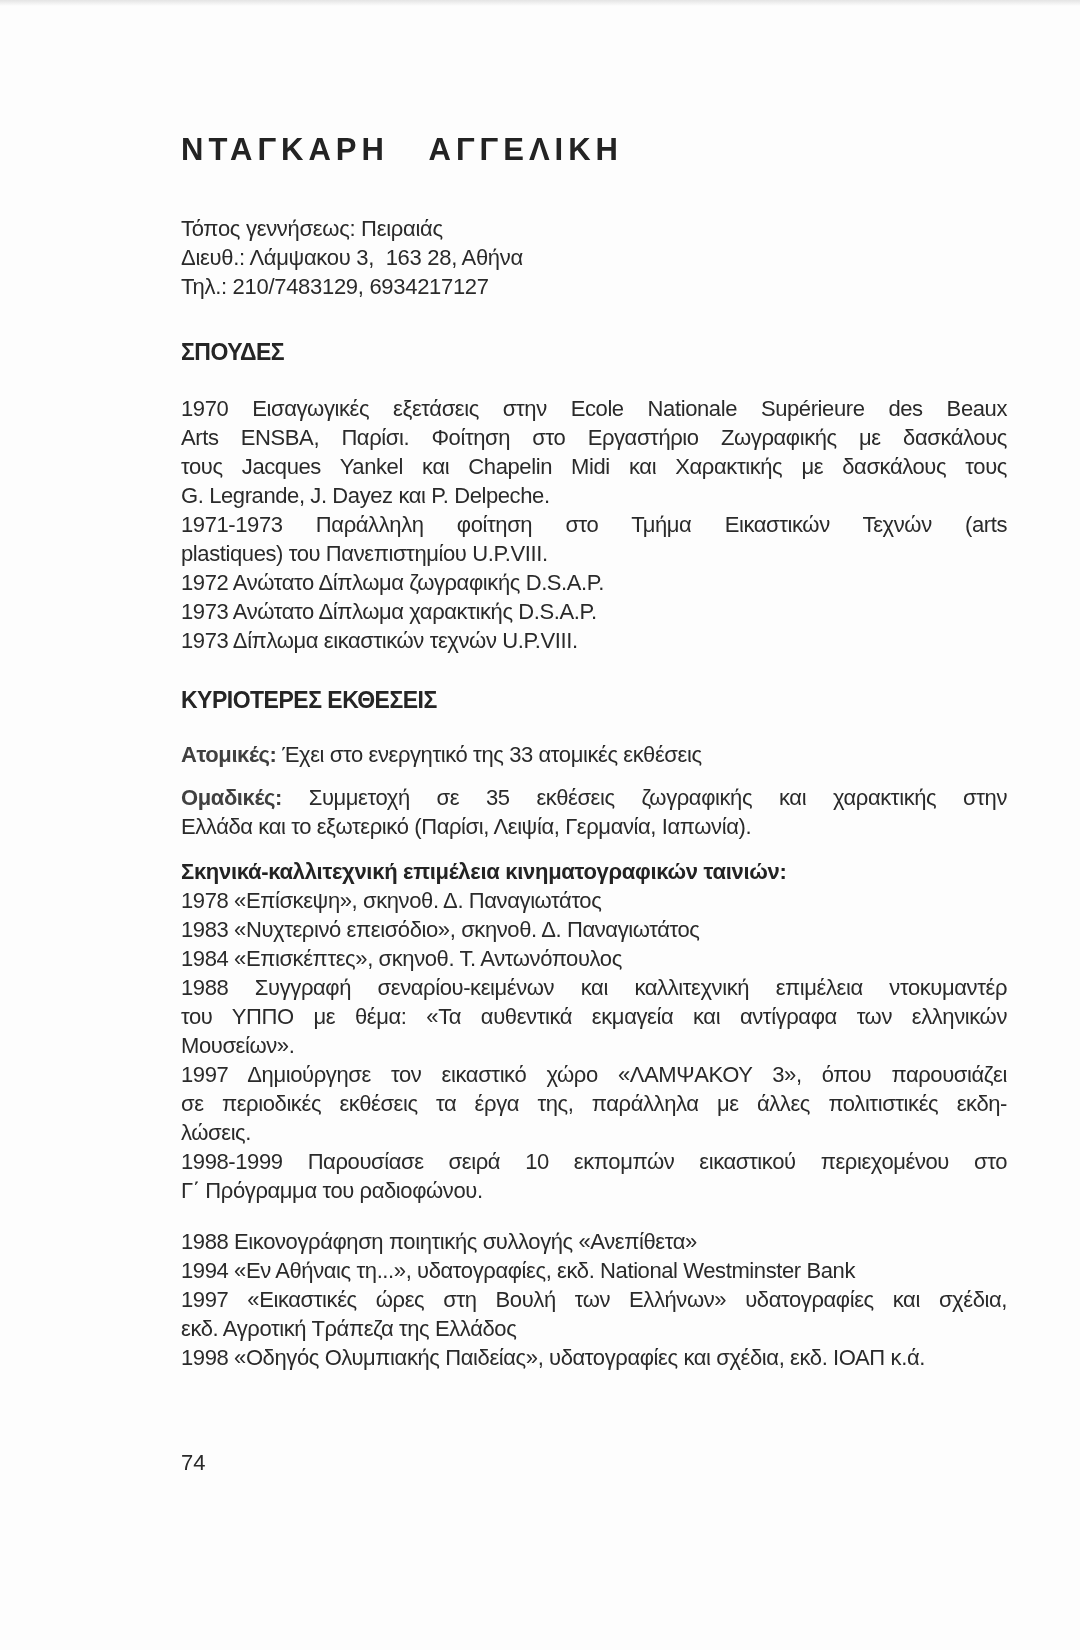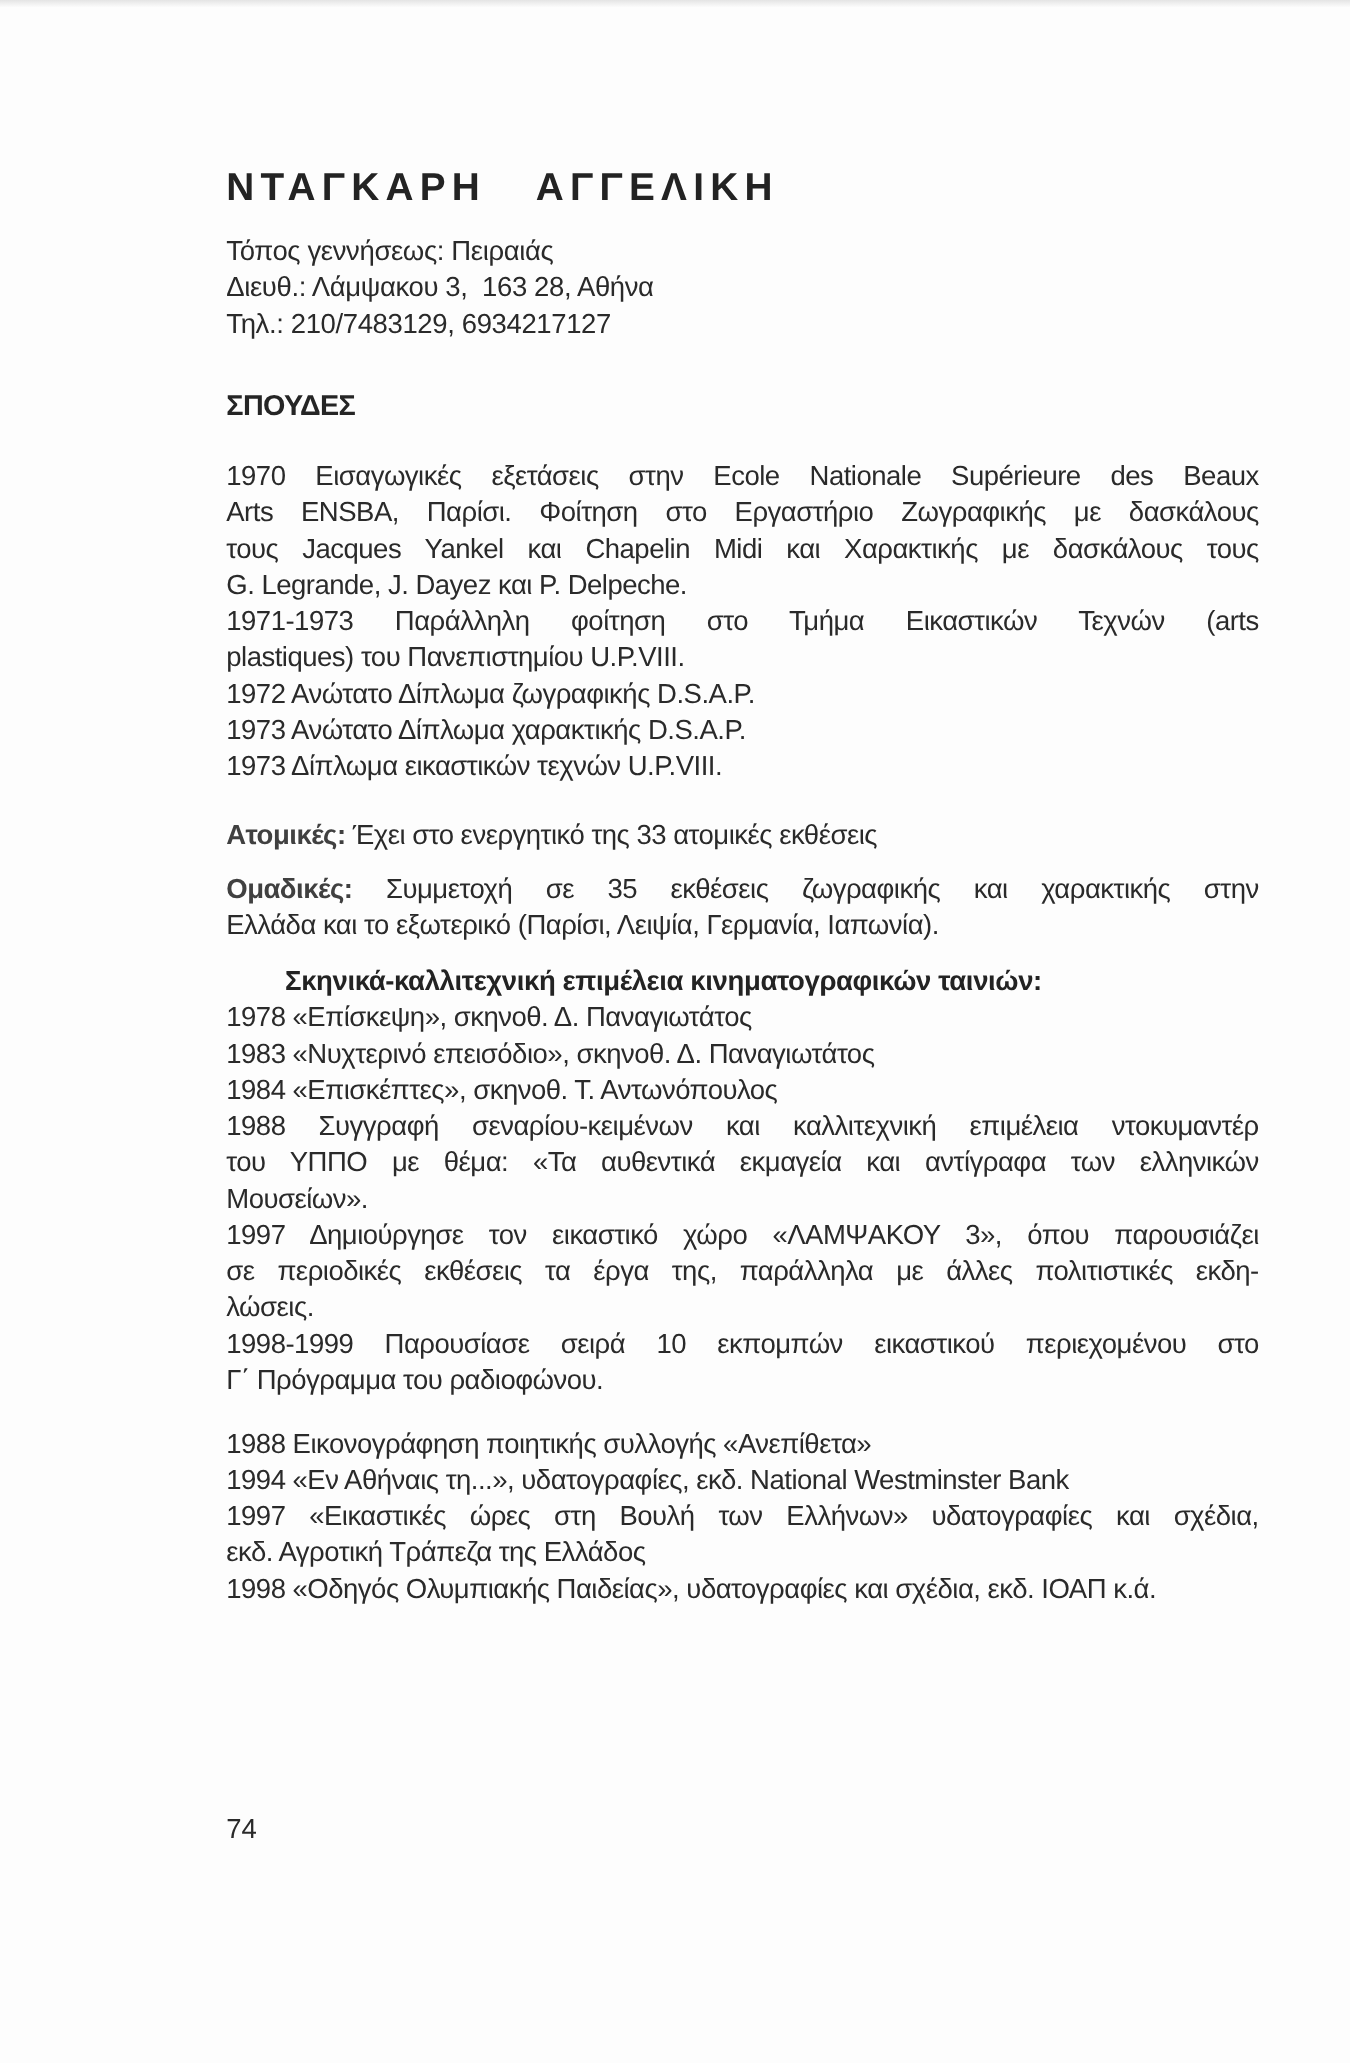--- a/index.html
+++ b/index.html
@@ -32,21 +32,21 @@
       font-weight: bold;
       font-size: 31px;
       letter-spacing: 5px;
       color: #232323;
       margin: 0;
       height: 40px;
       line-height: 40px;
       white-space: pre;
     }
     .contact {
-      margin-top: 16px;
+      margin-top: 44px;
       font-size: 22px;
       line-height: 29px;
       letter-spacing: -0.3px;
       font-stretch: condensed;
     }
     .contact div { white-space: pre; }
     .section-heading {
       font-weight: bold;
       font-size: 23px;
       letter-spacing: -0.5px;
@@ -66,21 +66,20 @@
       font-weight: bold;
       color: #404040;
     }
     .sub-block { margin-top: 18px; }
     .sub-heading {
       font-weight: bold;
       font-size: 22px;
       line-height: 29px;
       color: #232323;
       letter-spacing: -0.3px;
-      margin-left: 47px;
     }
     .pub-block { margin-top: 18px; }
     .page-number {
       position: absolute;
       left: 181px;
       top: 1448px;
       font-size: 22px;
       line-height: 29px;
     }
     .just { text-align: justify; text-align-last: justify; }
@@ -108,20 +107,21 @@
     <div class="just">Arts ENSBA, Παρίσι. Φοίτηση στο Εργαστήριο Ζωγραφικής με δασκάλους</div>
     <div class="just">τους Jacques Yankel και Chapelin Midi και Χαρακτικής με δασκάλους τους</div>
     <div class="left">G. Legrande, J. Dayez και P. Delpeche.</div>
     <div class="just">1971-1973 Παράλληλη φοίτηση στο Τμήμα Εικαστικών Τεχνών (arts</div>
     <div class="left">plastiques) του Πανεπιστημίου U.P.VIII.</div>
     <div class="left">1972 Ανώτατο Δίπλωμα ζωγραφικής D.S.A.P.</div>
     <div class="left">1973 Ανώτατο Δίπλωμα χαρακτικής D.S.A.P.</div>
     <div class="left">1973 Δίπλωμα εικαστικών τεχνών U.P.VIII.</div>
   </div>
 
+  <h2 class="section-heading h-exhibitions" style="margin-top:32px;">ΚΥΡΙΟΤΕΡΕΣ ΕΚΘΕΣΕΙΣ</h2>
 
   <div class="para sub-block" style="margin-top:26px;">
     <div class="left">
       <span class="label-bold">Ατομικές:</span><span> Έχει στο ενεργητικό της 33 ατομικές εκθέσεις</span>
     </div>
   </div>
 
   <div class="para sub-block" style="margin-top:14px;">
     <div class="just">
       <span class="label-bold">Ομαδικές:</span><span> Συμμετοχή σε 35 εκθέσεις ζωγραφικής και χαρακτικής στην</span>

